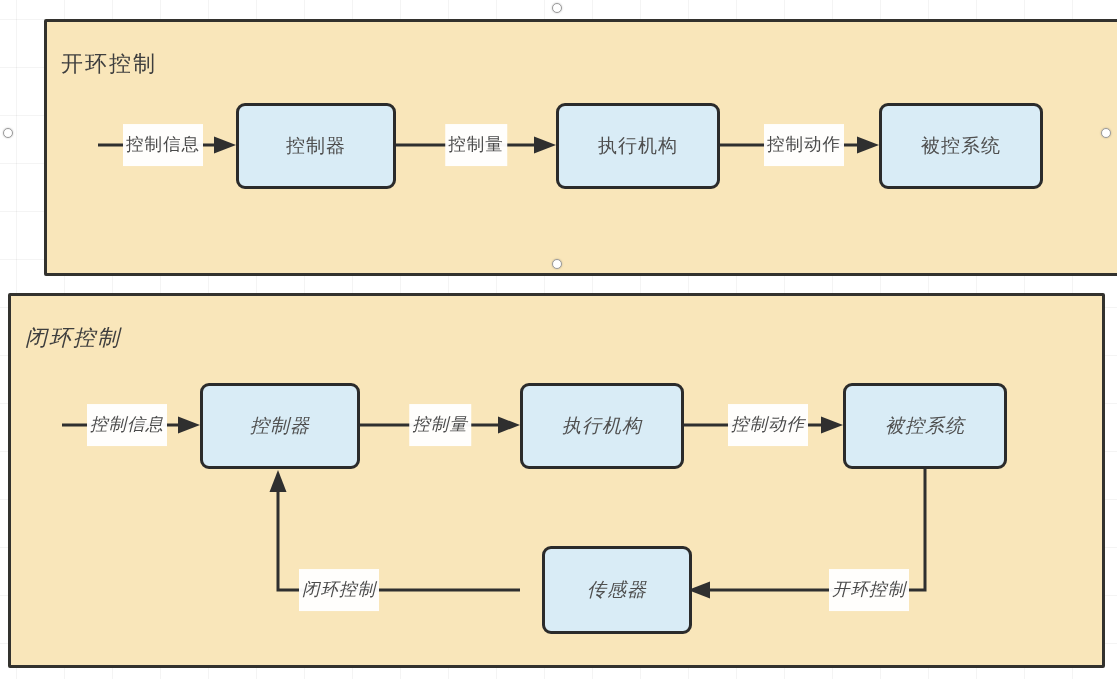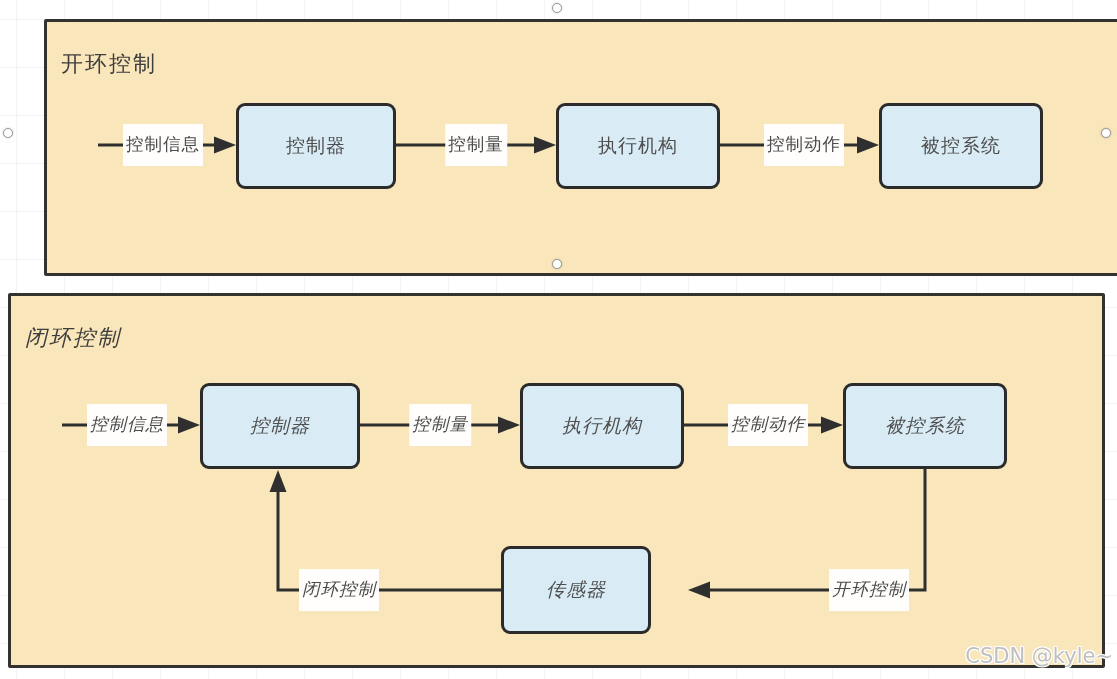--- a/index.html
+++ b/index.html
@@ -138,25 +138,24 @@
 
     <div class="node" style="left:189px;top:87px;width:160px;height:86px">
       <span>控制器</span>
     </div>
     <div class="node" style="left:509px;top:87px;width:164px;height:86px">
       <span>执行机构</span>
     </div>
     <div class="node" style="left:832px;top:87px;width:164px;height:86px">
       <span>被控系统</span>
     </div>
-    <div class="node" style="left:490px;top:250px;width:150px;height:88px">
+    <div class="node" style="left:531px;top:250px;width:150px;height:88px">
       <span>传感器</span>
     </div>
 
     <div class="edge-label" style="left:116px;top:129px">控制信息</div>
     <div class="edge-label" style="left:429px;top:129px">控制量</div>
     <div class="edge-label" style="left:757px;top:129px">控制动作</div>
     <div class="edge-label" style="left:328px;top:294px">闭环控制</div>
     <div class="edge-label" style="left:858px;top:294px">开环控制</div>
   </section>
 
-  <div class="watermark">CSDN @kyle~</div>
 </div>
 
 </body></html>

